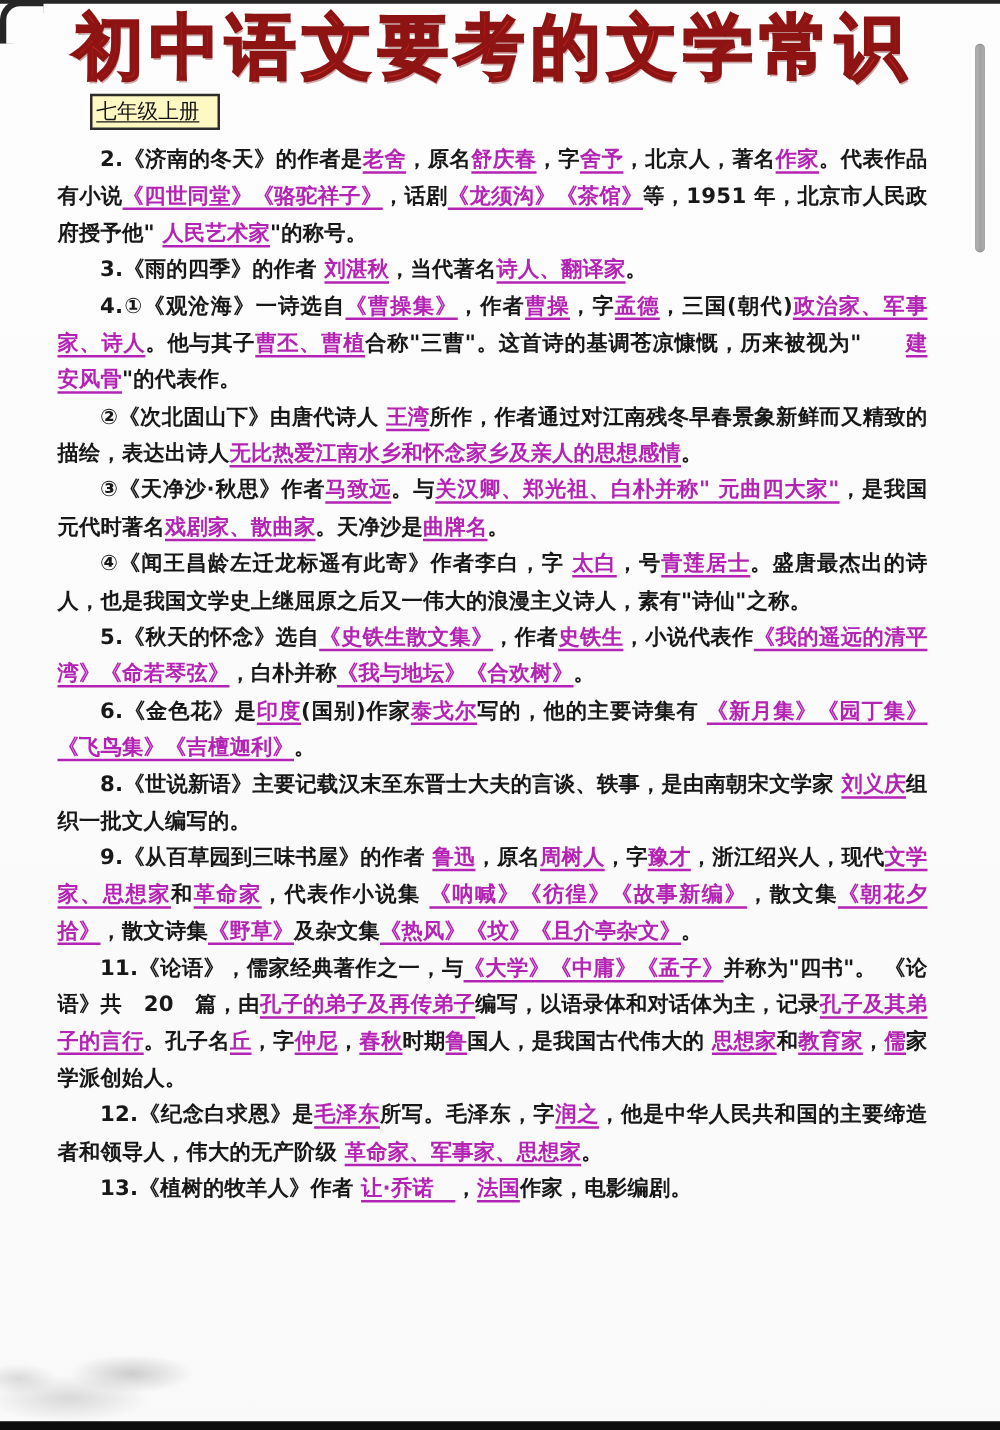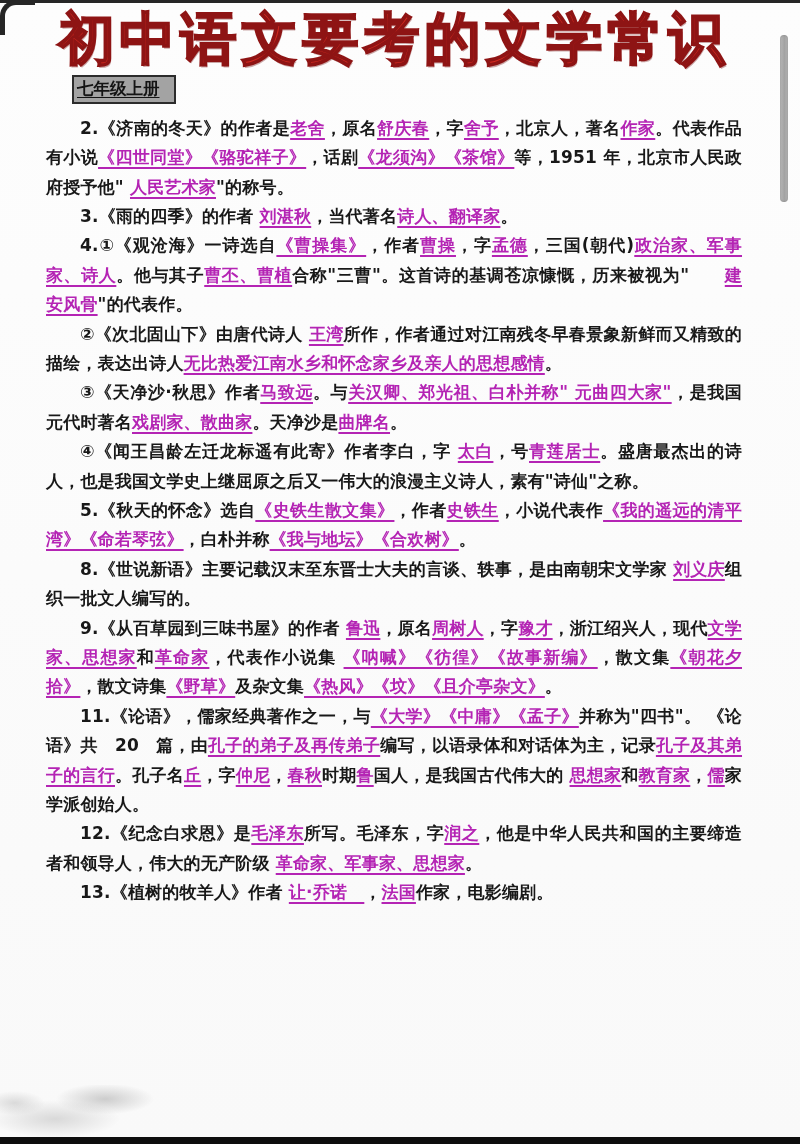--- a/index.html
+++ b/index.html
@@ -55,23 +55,23 @@
     -webkit-text-stroke:2px var(--title-outline,#8e1414);
     text-shadow:1px 2px 0 rgba(110,10,10,.35);
     white-space:nowrap;
   }
   .grade-badge{
     display:inline-block;
     margin:0 0 10px 26px;
     border:2px solid #2c2c2c;
     padding:1px 14px 2px 3px;
     font-size:16.5px;
-    font-weight:700;
+    font-weight:400;
     color:#141414;
-    background:#a3a3a3;
+    background:#fef9c3;
   }
   .grade-badge .inner{text-decoration:underline;text-underline-offset:3px;}
   .content{color:var(--body,#181818);}
   .para{
     margin:0;
     font-size:17px;
     line-height:29.4px;
     text-align:justify;
     text-indent:2em;
     font-weight:600;
@@ -97,20 +97,21 @@
     <span class="inner">七年级上册</span>
   </div>
   <div class="content">
       <p class="para"><span>2.《济南的冬天》的作者是</span><span class="hl">老舍</span><span>，原名</span><span class="hl">舒庆春</span><span>，字</span><span class="hl">舍予</span><span>，北京人，著名</span><span class="hl">作家</span><span>。代表作品有小说</span><span class="hl">《四世同堂》《骆驼祥子》</span><span>，话剧</span><span class="hl">《龙须沟》《茶馆》</span><span>等，1951 年，北京市人民政府授予他" </span><span class="hl">人民艺术家</span><span>"的称号。</span></p>
       <p class="para"><span>3.《雨的四季》的作者 </span><span class="hl">刘湛秋</span><span>，当代著名</span><span class="hl">诗人、翻译家</span><span>。</span></p>
       <p class="para"><span>4.①《观沧海》一诗选自</span><span class="hl">《曹操集》</span><span>，作者</span><span class="hl">曹操</span><span>，字</span><span class="hl">孟德</span><span>，三国(朝代)</span><span class="hl">政治家、军事家、诗人</span><span>。他与其子</span><span class="hl">曹丕、曹植</span><span>合称"三曹"。这首诗的基调苍凉慷慨，历来被视为"　　</span><span class="hl">建安风骨</span><span>"的代表作。</span></p>
       <p class="para"><span>②《次北固山下》由唐代诗人 </span><span class="hl">王湾</span><span>所作，作者通过对江南残冬早春景象新鲜而又精致的描绘，表达出诗人</span><span class="hl">无比热爱江南水乡和怀念家乡及亲人的思想感情</span><span>。</span></p>
       <p class="para"><span>③《天净沙·秋思》作者</span><span class="hl">马致远</span><span>。与</span><span class="hl">关汉卿、郑光祖、白朴并称" 元曲四大家"</span><span>，是我国元代时著名</span><span class="hl">戏剧家、散曲家</span><span>。天净沙是</span><span class="hl">曲牌名</span><span>。</span></p>
       <p class="para"><span>④《闻王昌龄左迁龙标遥有此寄》作者李白，字 </span><span class="hl">太白</span><span>，号</span><span class="hl">青莲居士</span><span>。盛唐最杰出的诗人，也是我国文学史上继屈原之后又一伟大的浪漫主义诗人，素有"诗仙"之称。</span></p>
       <p class="para"><span>5.《秋天的怀念》选自</span><span class="hl">《史铁生散文集》</span><span>，作者</span><span class="hl">史铁生</span><span>，小说代表作</span><span class="hl">《我的遥远的清平湾》《命若琴弦》</span><span>，白朴并称</span><span class="hl">《我与地坛》《合欢树》</span><span>。</span></p>
+      <p class="para"><span>6.《金色花》是</span><span class="hl">印度</span><span>(国别)作家</span><span class="hl">泰戈尔</span><span>写的，他的主要诗集有 </span><span class="hl">《新月集》《园丁集》《飞鸟集》《吉檀迦利》</span><span>。</span></p>
       <p class="para"><span>8.《世说新语》主要记载汉末至东晋士大夫的言谈、轶事，是由南朝宋文学家 </span><span class="hl">刘义庆</span><span>组织一批文人编写的。</span></p>
       <p class="para"><span>9.《从百草园到三味书屋》的作者 </span><span class="hl">鲁迅</span><span>，原名</span><span class="hl">周树人</span><span>，字</span><span class="hl">豫才</span><span>，浙江绍兴人，现代</span><span class="hl">文学家、思想家</span><span>和</span><span class="hl">革命家</span><span>，代表作小说集 </span><span class="hl">《呐喊》《彷徨》《故事新编》</span><span>，散文集</span><span class="hl">《朝花夕拾》</span><span>，散文诗集</span><span class="hl">《野草》</span><span>及杂文集</span><span class="hl">《热风》《坟》《且介亭杂文》</span><span>。</span></p>
       <p class="para"><span>11.《论语》，儒家经典著作之一，与</span><span class="hl">《大学》《中庸》《孟子》</span><span>并称为"四书"。 《论语》共　20　篇，由</span><span class="hl">孔子的弟子及再传弟子</span><span>编写，以语录体和对话体为主，记录</span><span class="hl">孔子及其弟子的言行</span><span>。孔子名</span><span class="hl">丘</span><span>，字</span><span class="hl">仲尼</span><span>，</span><span class="hl">春秋</span><span>时期</span><span class="hl">鲁</span><span>国人，是我国古代伟大的 </span><span class="hl">思想家</span><span>和</span><span class="hl">教育家</span><span>，</span><span class="hl">儒</span><span>家学派创始人。</span></p>
       <p class="para"><span>12.《纪念白求恩》是</span><span class="hl">毛泽东</span><span>所写。毛泽东，字</span><span class="hl">润之</span><span>，他是中华人民共和国的主要缔造者和领导人，伟大的无产阶级 </span><span class="hl">革命家、军事家、思想家</span><span>。</span></p>
       <p class="para"><span>13.《植树的牧羊人》作者 </span><span class="hl">让·乔诺　</span><span>，</span><span class="hl">法国</span><span>作家，电影编剧。</span></p>
       <p class="para"></p>
     </div>
 </div>
 
 <div class="scrollbar-thumb"></div>

